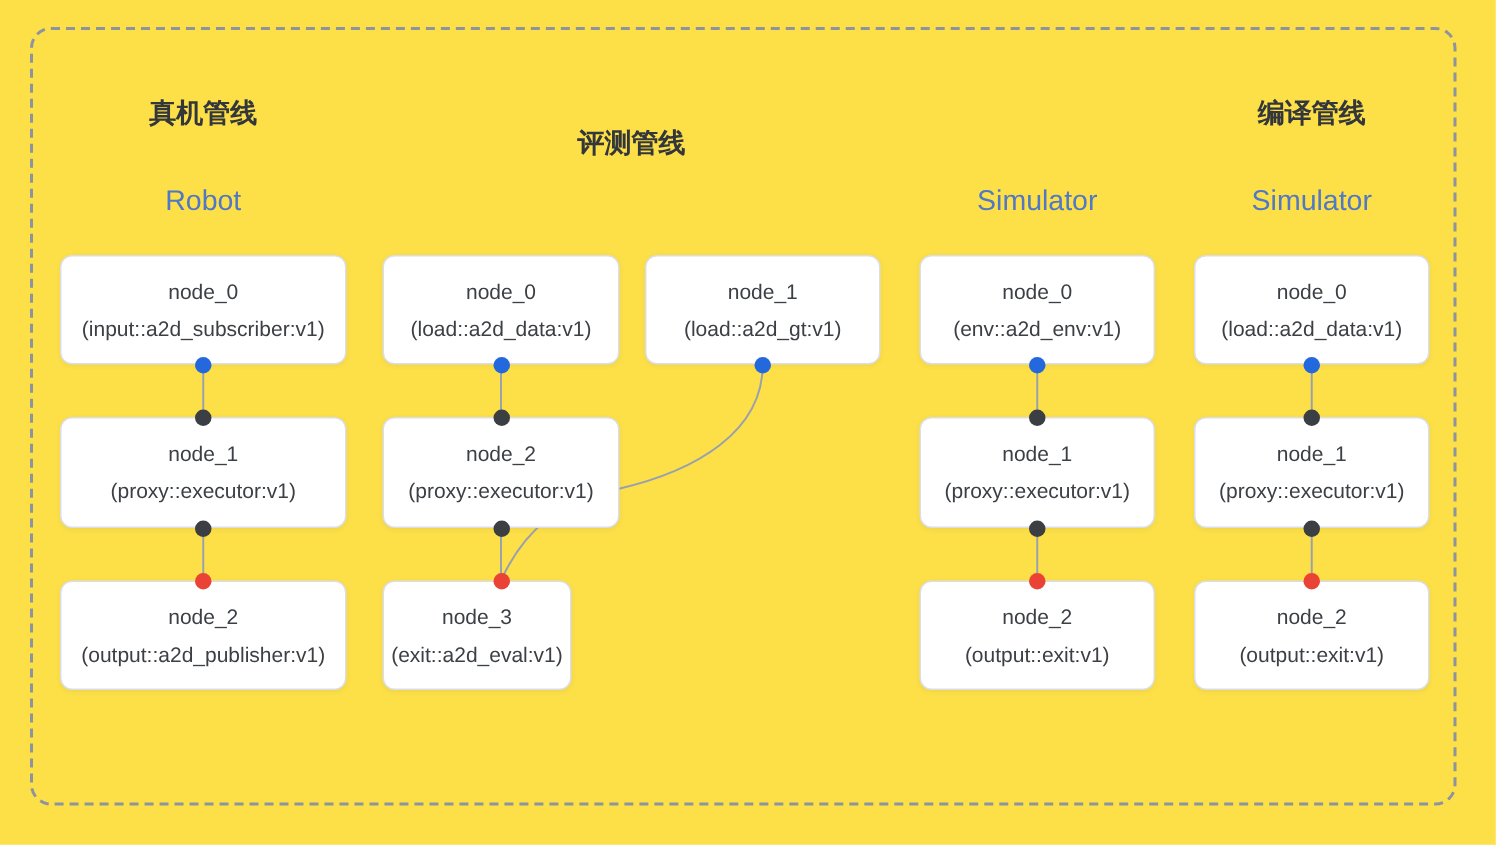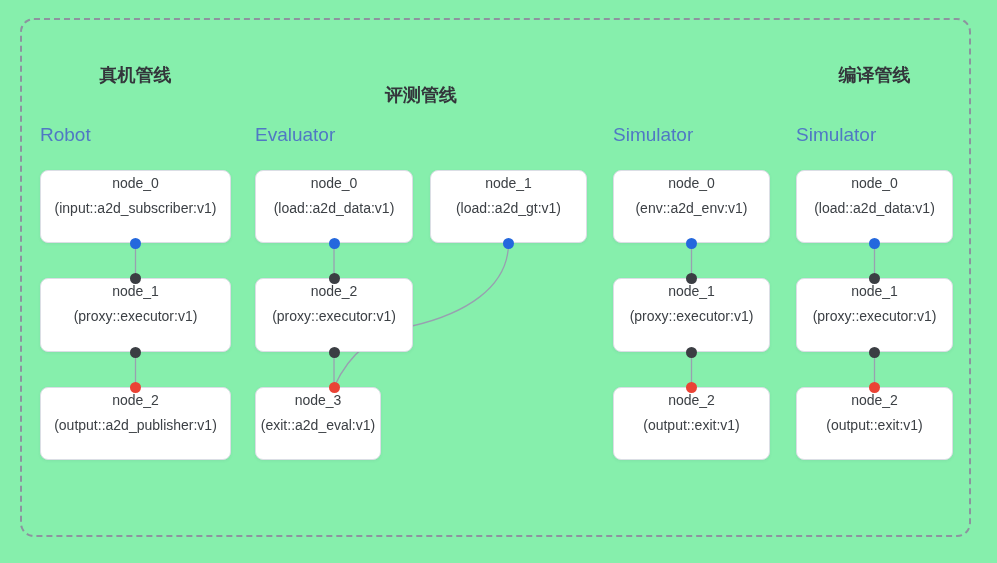--- a/index.html
+++ b/index.html
@@ -1,38 +1,38 @@
 <!DOCTYPE html>
 <html><head>
 <meta charset="utf-8">
 <style>
   html,body{margin:0;padding:0;}
   .canvas{
     position:relative;width:997px;height:563px;overflow:hidden;
-    background:#86efac;
+    background:#fde047;
     font-family:"Liberation Sans","DejaVu Sans",sans-serif;
   }
   .frame{
     position:absolute;left:20px;top:18px;width:951px;height:519px;
     box-sizing:border-box;border:2px dashed #8d939f;border-radius:14px;
   }
   .wires{position:absolute;left:0;top:0;z-index:1;}
   .title-zh{
     position:absolute;top:62px;height:26px;line-height:26px;
     font-size:18px;font-weight:600;color:#33363b;text-align:center;
   }
   .title-en{
     position:absolute;top:122px;height:26px;line-height:26px;
-    font-size:19px;font-weight:400;color:#5078c4;text-align:left;
+    font-size:19px;font-weight:400;color:#5078c4;text-align:center;
   }
   .node-box{
     position:absolute;box-sizing:border-box;z-index:2;
     background:#ffffff;border:1px solid #dbdee5;border-radius:8px;
     box-shadow:0 1px 3px rgba(70,80,110,0.08);
-    display:flex;flex-direction:column;align-items:center;justify-content:flex-start;
+    display:flex;flex-direction:column;align-items:center;justify-content:center;
   }
   .node-name,.node-type{
     font-size:14px;line-height:25px;color:#3c4045;white-space:nowrap;
   }
   .dot{
     position:absolute;width:11px;height:11px;border-radius:50%;z-index:3;
   }
   .dot.blue{background:#2468dd;}
   .dot.dark{background:#3b3e43;}
   .dot.red{background:#ea4335;}
@@ -59,21 +59,20 @@
 
       <path d="M874.5,243 L874.5,279"></path>
       <path d="M874.5,351 L874.5,388"></path>
     </g>
   </svg>
 
   <div class="title-zh" style="left:40px;width:191px;">真机管线</div>
   <div class="title-en" style="left:40px;width:191px;">Robot</div>
 
   <div class="title-zh" style="left:255px;width:332px;margin-top:20px;">评测管线</div>
-  <div class="title-en" style="left:255px;width:332px;">Evaluator</div>
 
   <div class="title-en" style="left:613px;width:157px;">Simulator</div>
 
   <div class="title-zh" style="left:796px;width:157px;">编译管线</div>
   <div class="title-en" style="left:796px;width:157px;">Simulator</div>
 
   <div class="node-box" style="left:40px;top:170px;width:191px;height:73px;">
     <span class="node-name">node_0</span>
     <span class="node-type">(input::a2d_subscriber:v1)</span>
   </div>

